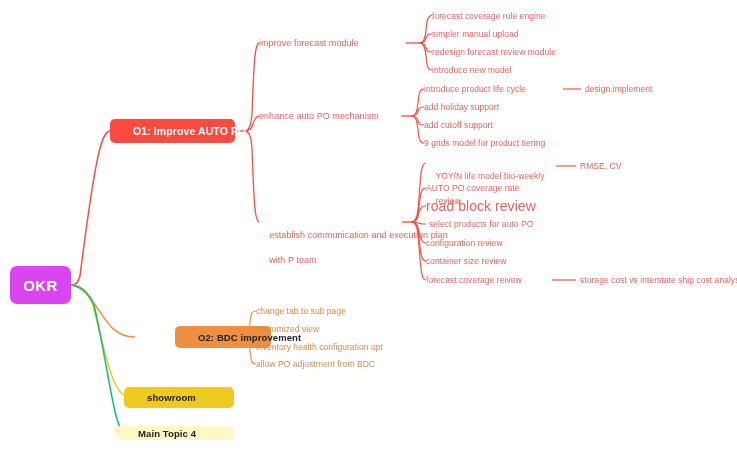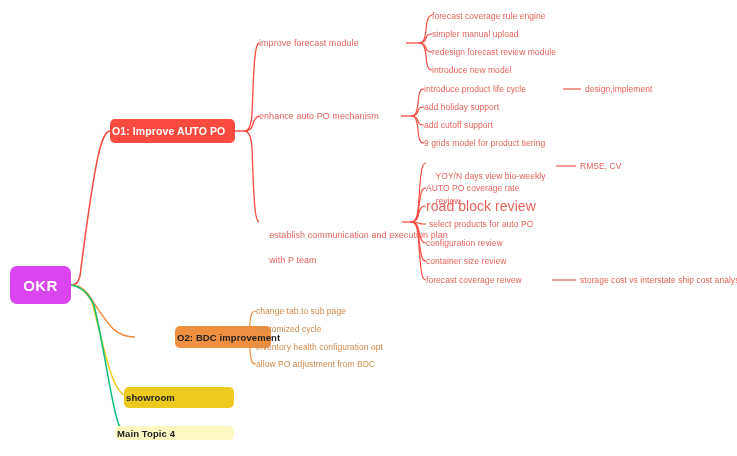--- a/index.html
+++ b/index.html
@@ -40,21 +40,21 @@
     border-radius: 7px;
     font-weight: bold;
     letter-spacing: 0.4px;
   }
   
   .main-node {
     display: flex;
     align-items: center;
     border-radius: 5px;
     font-weight: bold;
-    padding-left: 2px;
+    padding-left: 23px;
     letter-spacing: 0.1px;
   }
   
   .text-node {
     display: flex;
     align-items: center;
     font-weight: normal;
     letter-spacing: 0.05px;
   }
   .text-node.two-line {
@@ -145,32 +145,32 @@
   <div class="node text-node" style="left:432px; top:63px; height:13px; color:#e8635c; font-size:8.5px;">introduce new model</div>
 
   <div class="node text-node" style="left:424px; top:82px; height:13px; color:#e8635c; font-size:8.5px;">introduce product life cycle</div>
   <div class="node text-node" style="left:424px; top:100px; height:13px; color:#e8635c; font-size:8.5px;">add holiday support</div>
   <div class="node text-node" style="left:424px; top:118px; height:13px; color:#e8635c; font-size:8.5px;">add cutoff support</div>
   <div class="node text-node" style="left:424px; top:136px; height:13px; color:#e8635c; font-size:8.5px;">9 grids model for product tiering</div>
 
   <div class="node text-node" style="left:585px; top:82px; height:13px; color:#e8635c; font-size:8.5px;">design,implement</div>
 
   <div class="node text-node two-line" style="left:426px; top:157px; color:#e8635c; font-size:8.5px;">
-    <span>YOY/N days view bio-weekly</span><br>
+    <span>YOY/N life model bio-weekly</span><br>
     <span>review</span>
   </div>
   <div class="node text-node" style="left:426px; top:181px; height:13px; color:#e8635c; font-size:8.5px;">AUTO PO coverage rate</div>
   <div class="node text-node" style="left:426px; top:199px; height:13px; color:#e8635c; font-size:14px;">road block review</div>
   <div class="node text-node" style="left:429px; top:217px; height:13px; color:#e8635c; font-size:8.5px;text-align:right;">select products for auto PO</div>
   <div class="node text-node" style="left:426px; top:236px; height:13px; color:#e8635c; font-size:8.5px;">configuration review</div>
   <div class="node text-node" style="left:426px; top:254px; height:13px; color:#e8635c; font-size:8.5px;">container size review</div>
   <div class="node text-node" style="left:426px; top:273px; height:13px; color:#e8635c; font-size:8.5px;">forecast coverage reivew</div>
 
   <div class="node text-node" style="left:580px; top:159px; height:13px; color:#e8635c; font-size:8.5px;">RMSE, CV</div>
 
   <div class="node text-node" style="left:580px; top:273px; height:13px; color:#e8635c; font-size:8.5px;">storage cost vs interstate ship cost analysis</div>
 
   <div class="node text-node" style="left:256px; top:304px; height:13px; color:#d08a4f; font-size:8.5px;">change tab.to sub page</div>
-  <div class="node text-node" style="left:256px; top:322px; height:13px; color:#d08a4f; font-size:8.5px;">customized cycle</div>
+  <div class="node text-node" style="left:256px; top:322px; height:13px; color:#d08a4f; font-size:8.5px;">customized view</div>
   <div class="node text-node" style="left:256px; top:340px; height:13px; color:#d08a4f; font-size:8.5px;">inventory health configuration opt</div>
   <div class="node text-node" style="left:256px; top:357px; height:13px; color:#d08a4f; font-size:8.5px;">allow PO adjustment from BDC</div>
 
 </div>
 
 </body></html>

